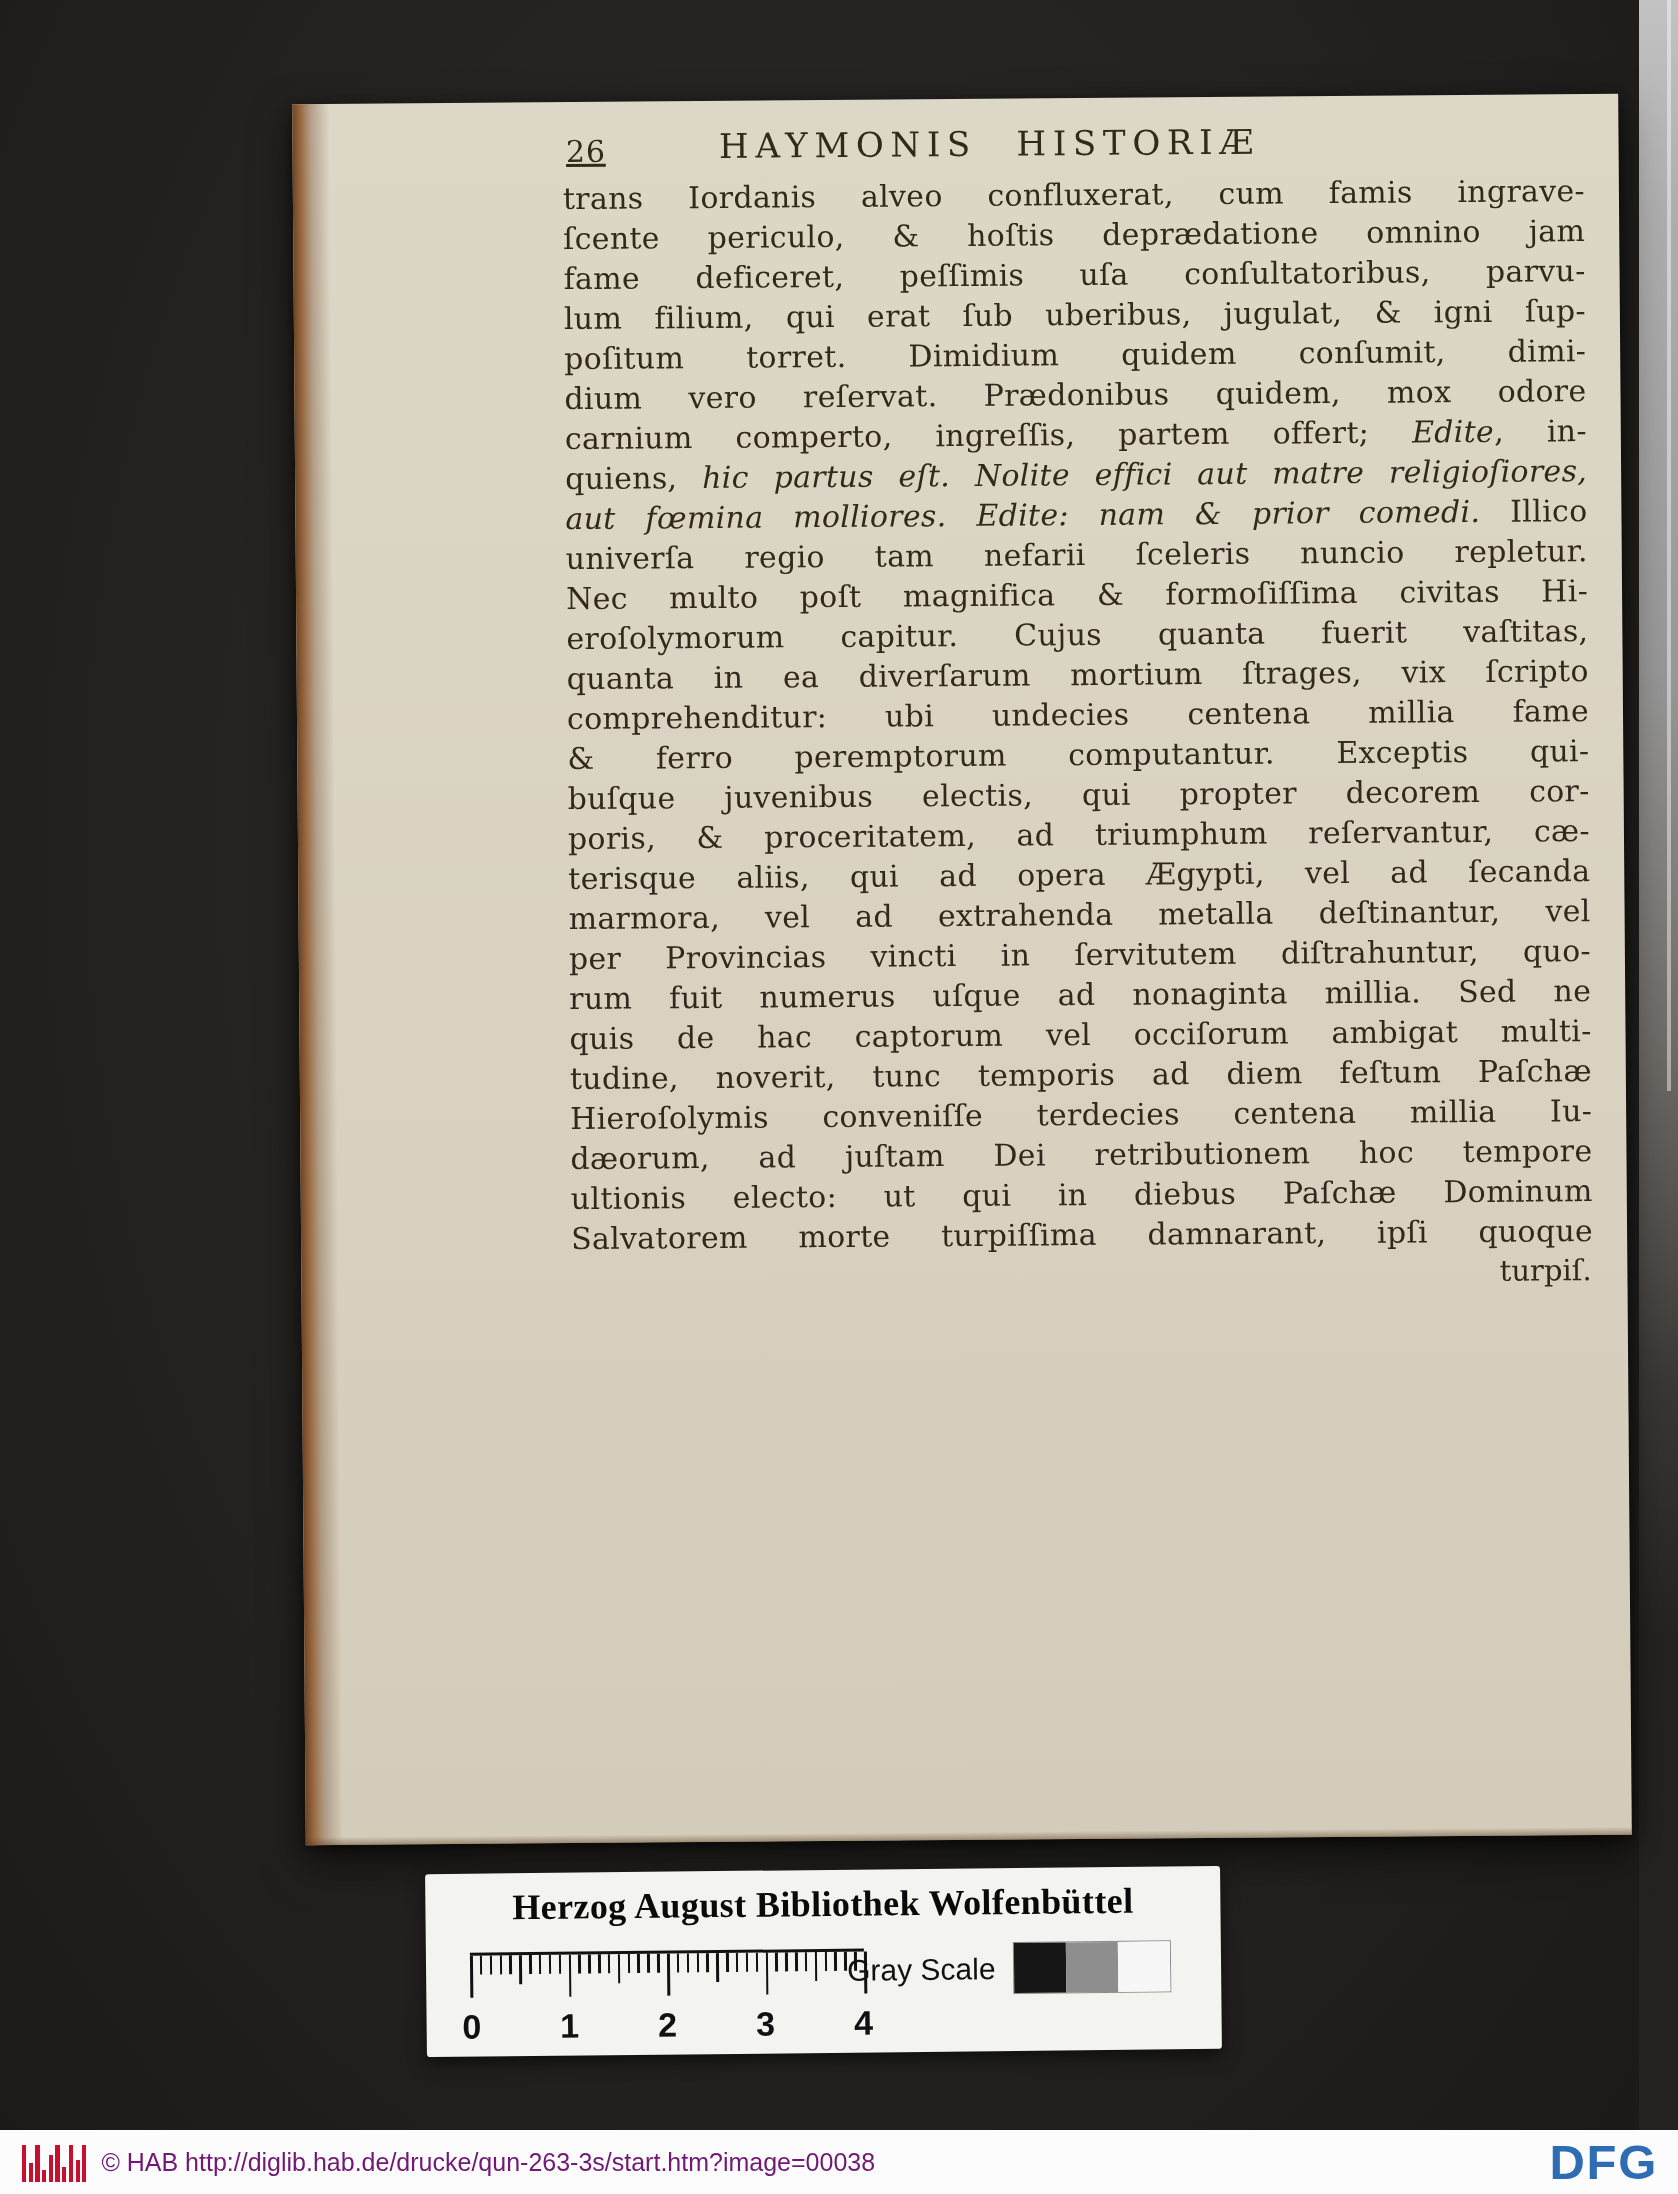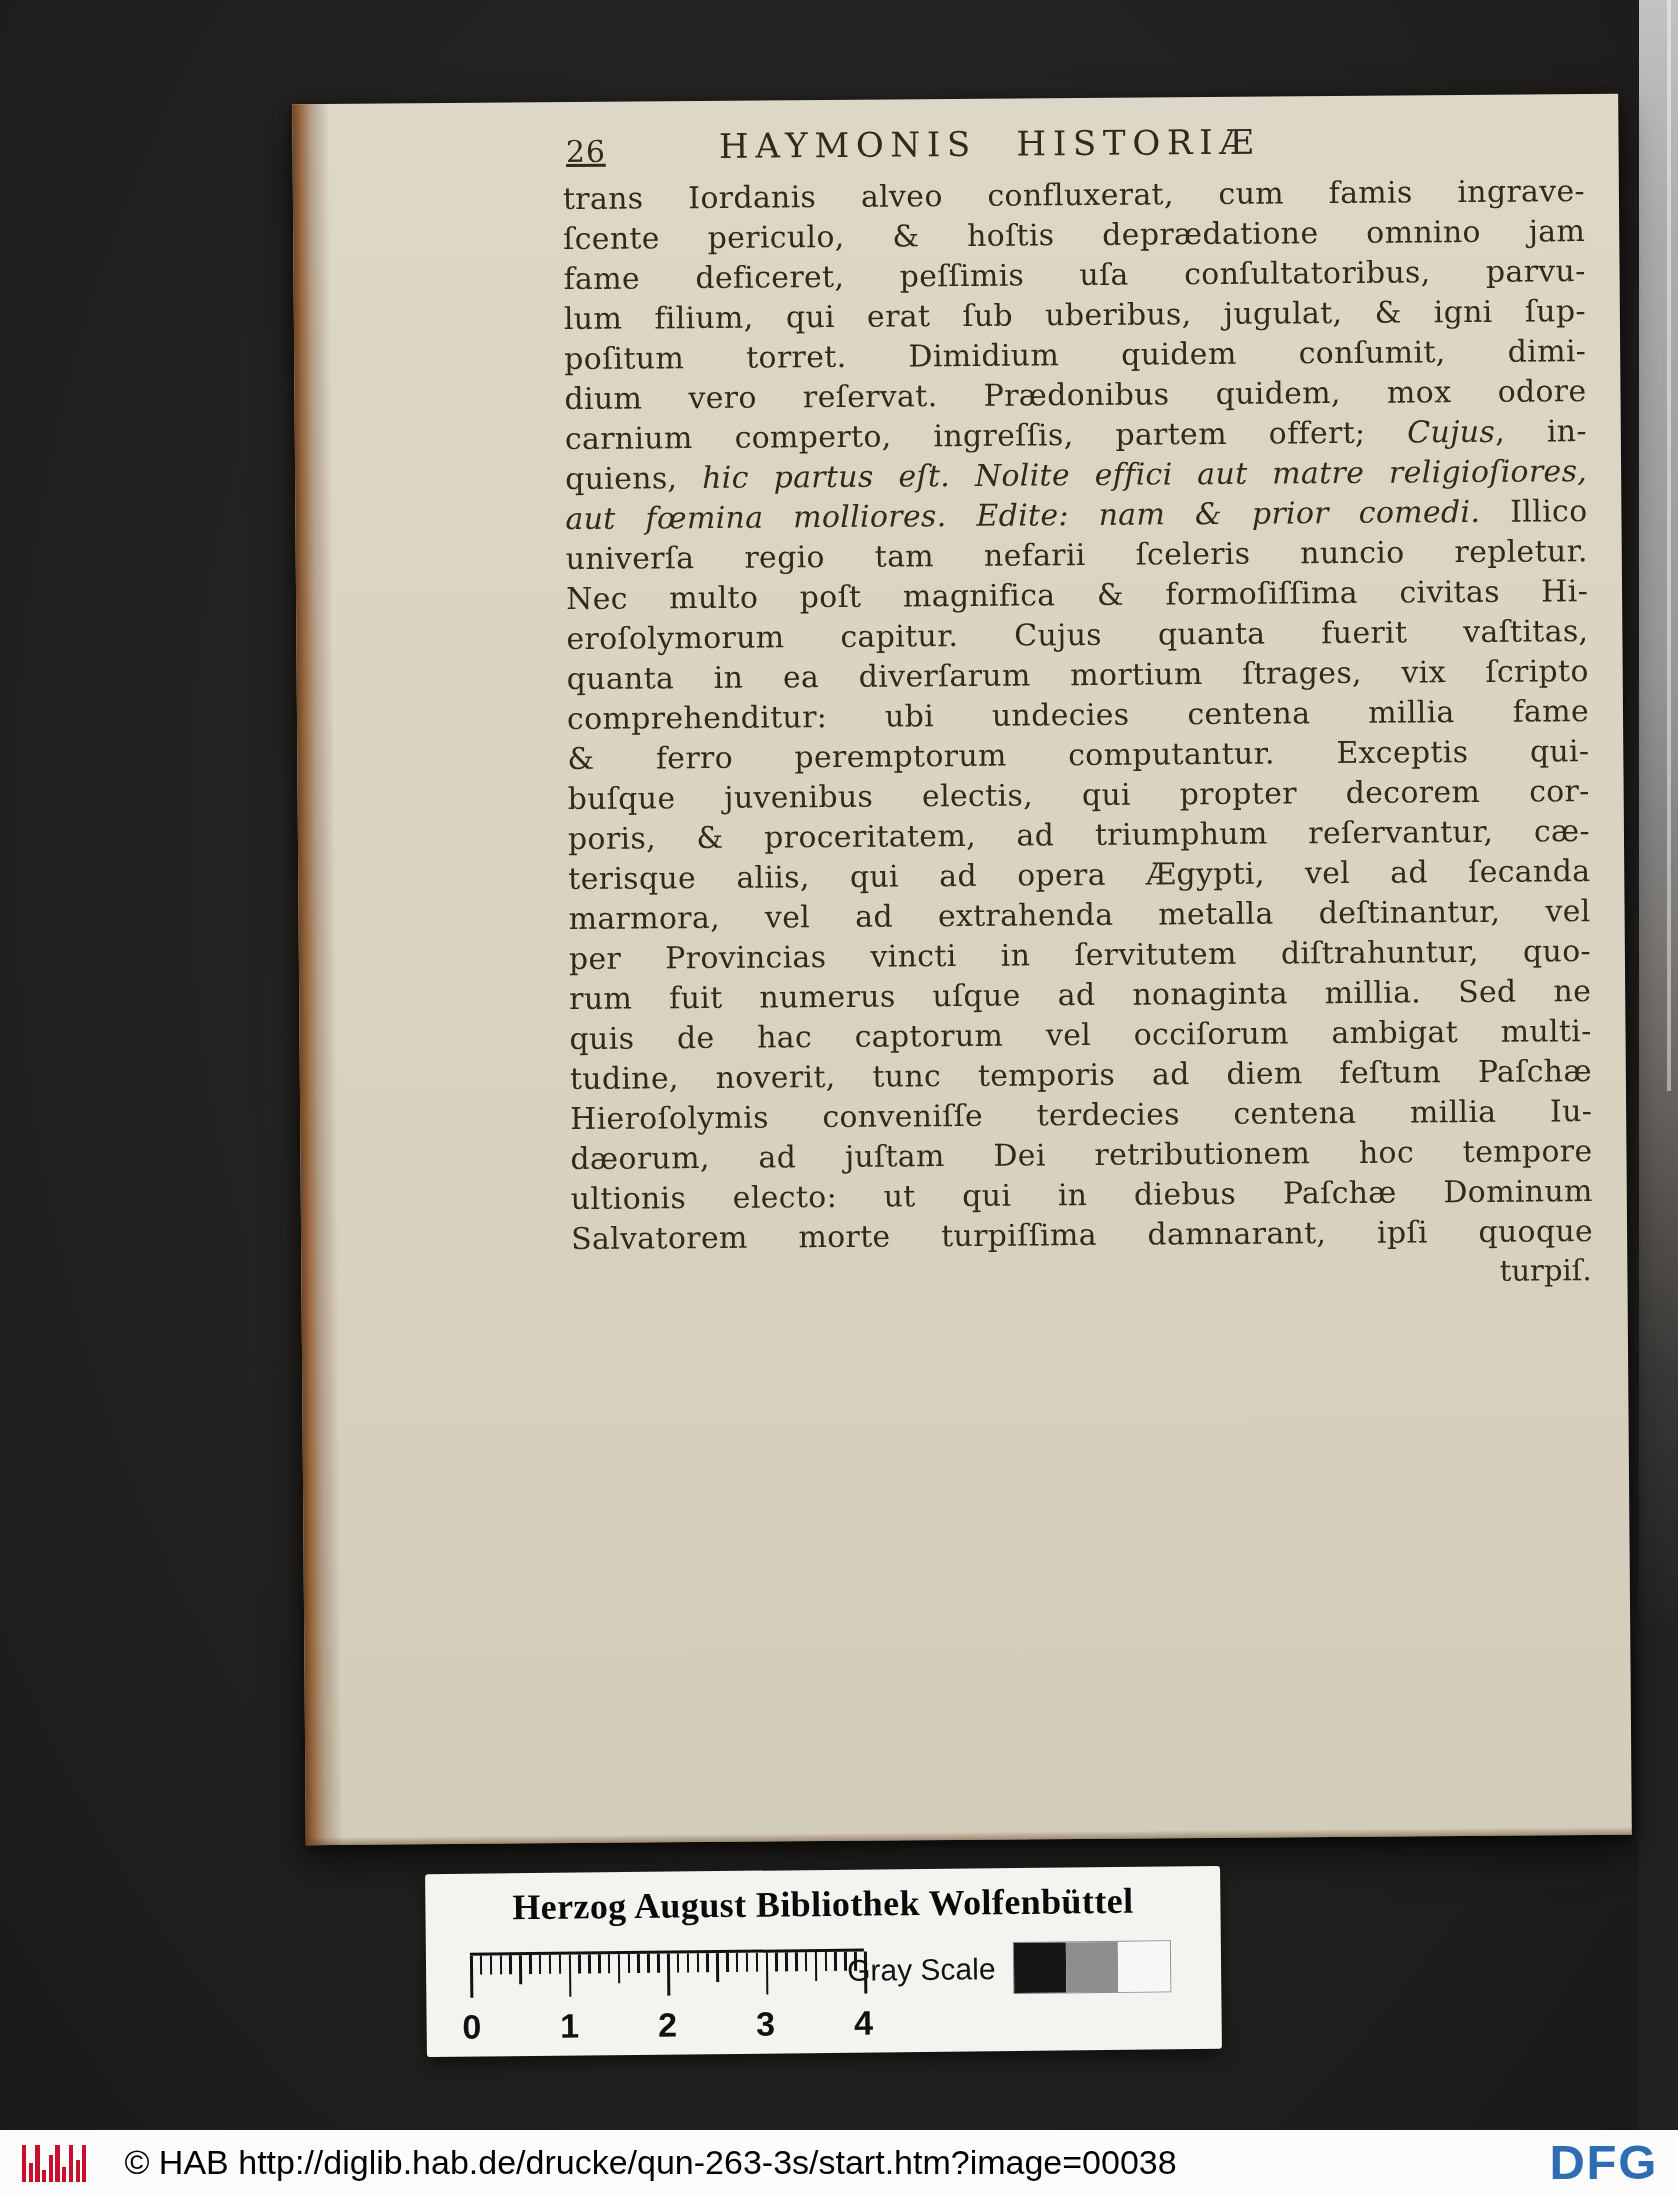--- a/index.html
+++ b/index.html
@@ -71,21 +71,21 @@
   .patch { width:52px; height:50px; }
 
   
   .footer-bar {
     position:absolute; left:0; bottom:0; width:1678px; height:64px; background:#fcfcfc;
     display:flex; align-items:center;
   }
   .hab-logo { margin-left:22px; display:flex; align-items:flex-end; gap:2.5px; height:39px; }
   .hab-logo span { display:inline-block; width:4.2px; }
   .copyright {
-    margin-left:38px; font-family:"Liberation Sans", sans-serif; font-size:34px; color:#000000;
+    margin-left:15px; font-family:"Liberation Sans", sans-serif; font-size:25px; color:#701a75;
     white-space:nowrap;
   }
   .dfg {
     margin-left:auto; margin-right:20px; font-family:"Liberation Sans", sans-serif;
     font-weight:bold; font-size:49px; letter-spacing:1.7px;text-align:center;
   }
 </style>
 </head>
 <body>
 
@@ -101,21 +101,21 @@
         <span class="page-number">26</span>
         <div class="running-title">HAYMONIS HISTORIÆ</div>
       </div>
       <div>
           <div class="line"><span>trans Iordanis alveo confluxerat, cum famis ingrave-</span></div>
           <div class="line"><span>ſcente periculo, &amp; hoſtis deprædatione omnino jam</span></div>
           <div class="line"><span>fame deficeret, peſſimis uſa conſultatoribus, parvu-</span></div>
           <div class="line"><span>lum filium, qui erat ſub uberibus, jugulat, &amp; igni ſup-</span></div>
           <div class="line"><span>poſitum torret.  Dimidium quidem conſumit, dimi-</span></div>
           <div class="line"><span>dium vero reſervat. Prædonibus quidem, mox odore</span></div>
-          <div class="line"><span>carnium comperto, ingreſſis, partem offert; </span><span class="it">Cujus</span><span>, in-</span></div>
+          <div class="line"><span>carnium comperto, ingreſſis, partem offert; </span><span class="it">Edite</span><span>, in-</span></div>
           <div class="line"><span>quiens, </span><span class="it">hic partus eſt. Nolite effici aut matre religioſiores,</span></div>
           <div class="line"><span class="it">aut fœmina molliores.  Edite: nam &amp; prior comedi.</span><span>  Illico</span></div>
           <div class="line"><span>univerſa regio tam nefarii ſceleris nuncio repletur.</span></div>
           <div class="line"><span>Nec multo poſt magnifica &amp; formoſiſſima civitas Hi-</span></div>
           <div class="line"><span>eroſolymorum capitur.  Cujus quanta fuerit vaſtitas,</span></div>
           <div class="line"><span>quanta in ea diverſarum mortium ſtrages, vix ſcripto</span></div>
           <div class="line"><span>comprehenditur: ubi undecies centena millia fame</span></div>
           <div class="line"><span>&amp; ferro peremptorum computantur.  Exceptis qui-</span></div>
           <div class="line"><span>buſque juvenibus electis, qui propter decorem cor-</span></div>
           <div class="line"><span>poris, &amp; proceritatem, ad triumphum reſervantur, cæ-</span></div>

